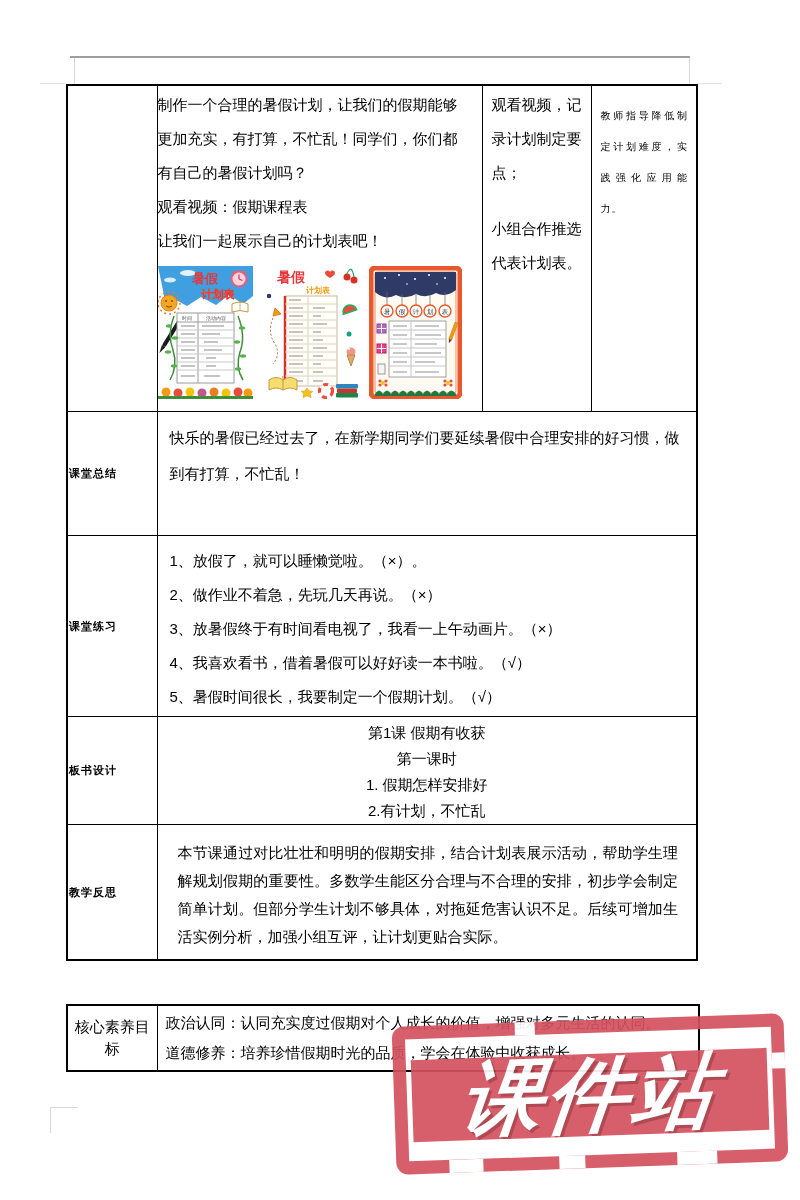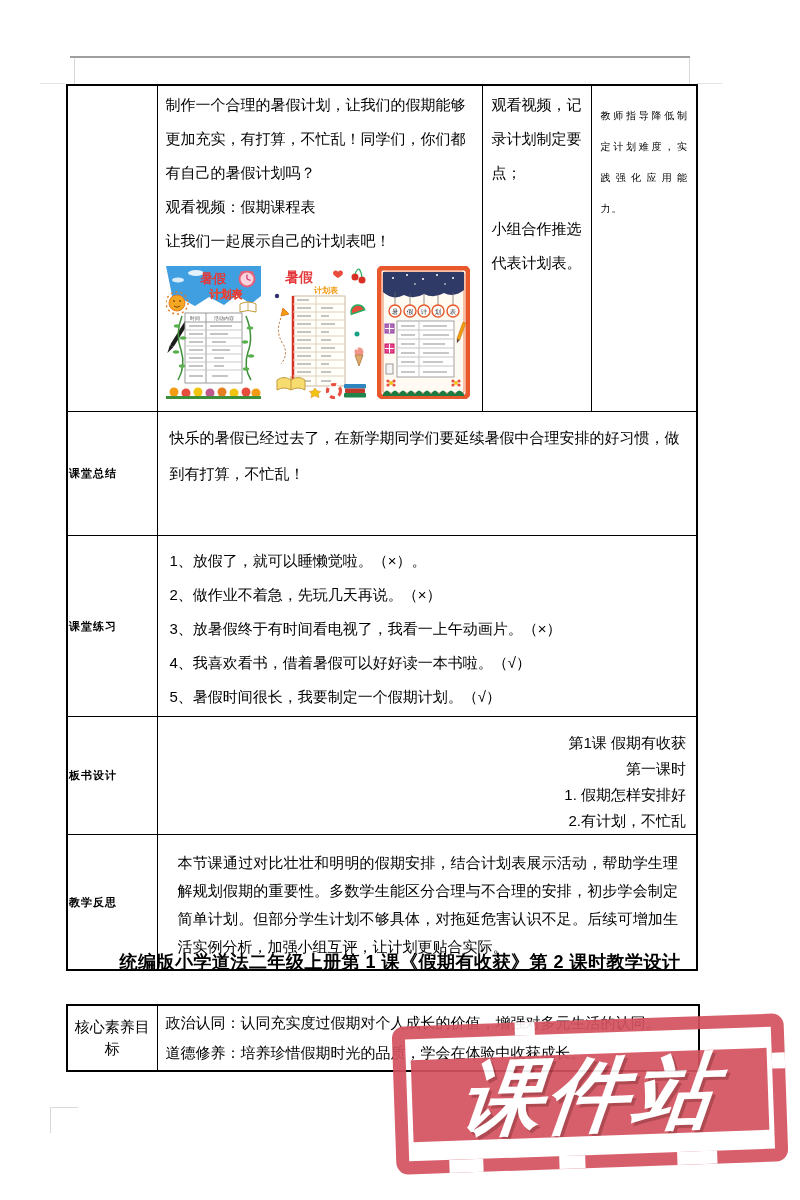--- a/index.html
+++ b/index.html
@@ -11,32 +11,32 @@
   
   table{border-collapse:collapse;table-layout:fixed;}
   .t1{position:absolute;left:66px;top:84px;width:630px;border:2px solid #000;}
   .t1 td{border:1px solid #000;vertical-align:top;overflow:hidden;}
   .t1 .lbl{vertical-align:middle;text-align:left;font-size:11px;letter-spacing:1px;font-weight:bold;}
   .r1 td{height:311px;}
   .r2 td{height:115px;}
   .r3 td{height:172px;}
   .r4 td{height:101px;}
   .r5 td{height:108px;}
-  .cellmain{padding:2px 10px 0 8px;font-size:15px;line-height:34px;margin-top:12px;}
+  .cellmain{padding:2px 10px 0 0;font-size:15px;line-height:34px;margin-top:12px;}
   .cellmain p{margin:0;}
   .c2{padding:2px 8px 0 9px;font-size:15px;line-height:34px;}
   .c2 p{margin:0;}
   .c2 .gap{margin-top:22px;}
   .c3{padding:14px 8px 0 9px;font-size:10px;line-height:31px;text-align:justify;letter-spacing:1px;}
   .c3 p{margin:0;}
   .sumcell{padding:8px 10px 0 12px;font-size:15px;line-height:36px;}
   .sumcell p{margin:0;}
   .pracell{padding:8px 13px 0 12px;font-size:15px;line-height:34px;}
   .pracell p{margin:0;}
-  .boardcell{padding:13px 10px 0 10px;font-size:15px;line-height:26px;text-align:right;}
+  .boardcell{padding:3px 10px 0 10px;font-size:15px;line-height:26px;text-align:center;}
   .boardcell p{margin:0;}
   .refcell{padding:6px 10px 0 12px;font-size:15px;line-height:28px;text-align:justify;}
   .refcell p{margin:8px;}
   
   .posters{display:flex;gap:8px;margin-top:8px;}
   .posters svg{display:block;}
   
   .sec-title{position:absolute;left:0;top:950px;width:800px;text-align:center;
              font-size:18px;font-weight:bold;letter-spacing:.5px;}
   
@@ -353,21 +353,20 @@
 
     <tr class="r5">
       <td class="lbl">教学反思</td>
       <td class="refcell" colspan="3">
         <p>本节课通过对比壮壮和明明的假期安排，结合计划表展示活动，帮助学生理解规划假期的重要性。多数学生能区分合理与不合理的安排，初步学会制定简单计划。但部分学生计划不够具体，对拖延危害认识不足。后续可增加生活实例分析，加强小组互评，让计划更贴合实际。</p>
       </td>
     </tr>
   </tbody>
     </table>
 
-  <div class="sec-title">统编版小学道法二年级上册第 1 课《假期有收获》第 2 课时教学设计</div>
 
   <table class="t2">
     <colgroup>
         <col style="width:90px">
         <col style="width:126px">
         <col style="width:96px">
         <col style="width:133px">
         <col style="width:90px">
         <col style="width:97px">
       </colgroup>

